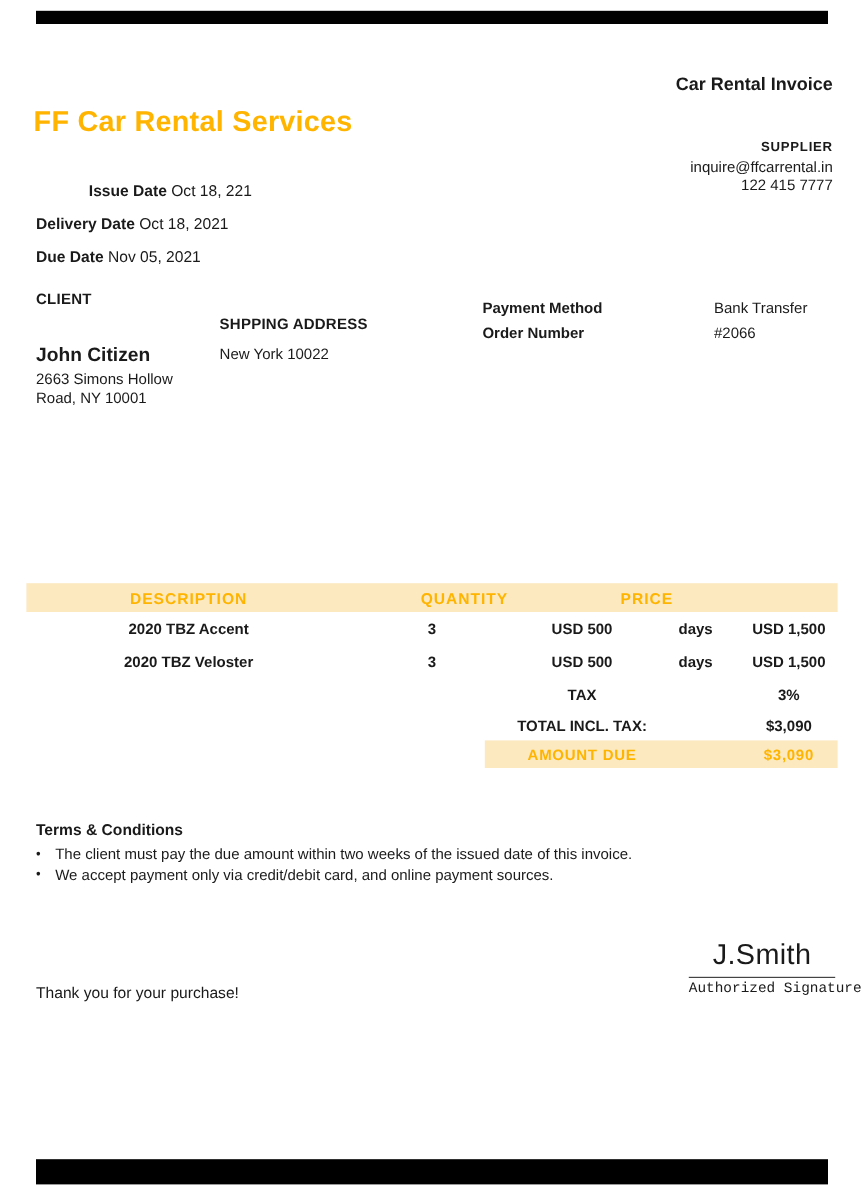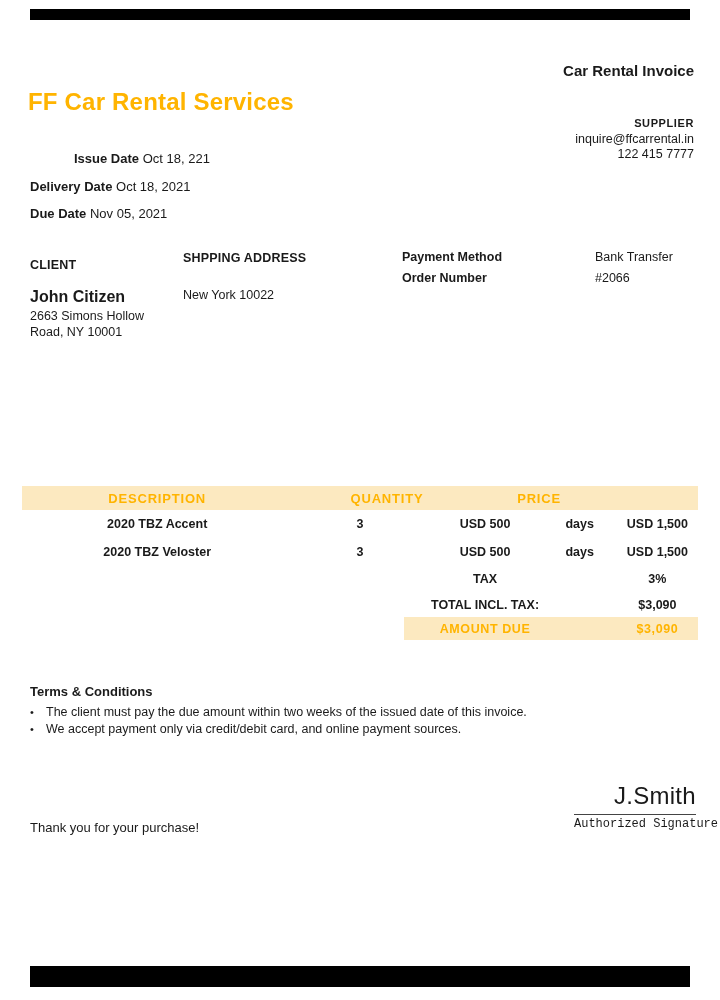--- a/index.html
+++ b/index.html
@@ -47,21 +47,21 @@
   .tdue{position:relative;height:23px;font-size:12.5px;font-weight:700;}
   .tdue .due-band{position:absolute;left:56.5%;right:0;top:0;bottom:0;background:var(--band);}
   .tdue > .cell{position:relative;z-index:1;color:var(--accent);letter-spacing:.6px;}
 
   .terms{position:absolute;left:30px;top:684px;width:560px;}
   .terms-title{font-size:13px;font-weight:700;margin-bottom:5px;}
   .term-line{font-size:12.5px;line-height:17px;display:flex;}
   .term-line .bullet{width:16px;flex:0 0 16px;font-size:11px;}
 
   .thanks{position:absolute;left:30px;top:820px;font-size:13px;}
-  .sign{position:absolute;right:24px;top:782px;width:122px;text-align:right;}
+  .sign{position:absolute;right:24px;top:782px;width:122px;text-align:center;}
   .sign-name{font-size:24px;letter-spacing:.3px;}
   .sign-line{border-top:1.6px solid #444;margin-top:4px;}
   .sign-label{font-size:12px;padding-top:2px;white-space:nowrap;font-family:Liberation Mono, monospace;}
 </style>
 </head>
 <body>
 
 <div class="page">
 
   <div class="rule top"></div>
@@ -81,22 +81,22 @@
   </div>
   <div class="date-row d1">
     <span class="lbl">Delivery Date</span>
     <span>Oct 18, 2021</span>
   </div>
   <div class="date-row d2">
     <span class="lbl">Due Date</span>
     <span>Nov 05, 2021</span>
   </div>
 
-  <div class="sec-label" style="left:30px;top:258px;">CLIENT</div>
-  <div class="sec-label" style="left:183px;top:251px;">SHPPING ADDRESS</div>
+  <div class="sec-label" style="left:30px;top:242px;">CLIENT</div>
+  <div class="sec-label" style="left:183px;top:263px;">SHPPING ADDRESS</div>
 
   <div class="kv-label" style="top:250px;">Payment Method</div>
   <div class="kv-value" style="top:250px;">Bank Transfer</div>
   <div class="kv-label" style="top:271px;">Order Number</div>
   <div class="kv-value" style="top:271px;">#2066</div>
 
   <div class="client-name">John Citizen</div>
   <div class="plain" style="left:30px;top:309px;">2663 Simons Hollow</div>
   <div class="plain" style="left:30px;top:325px;">Road, NY 10001</div>
   <div class="plain" style="left:183px;top:288px;">New York 10022</div>

